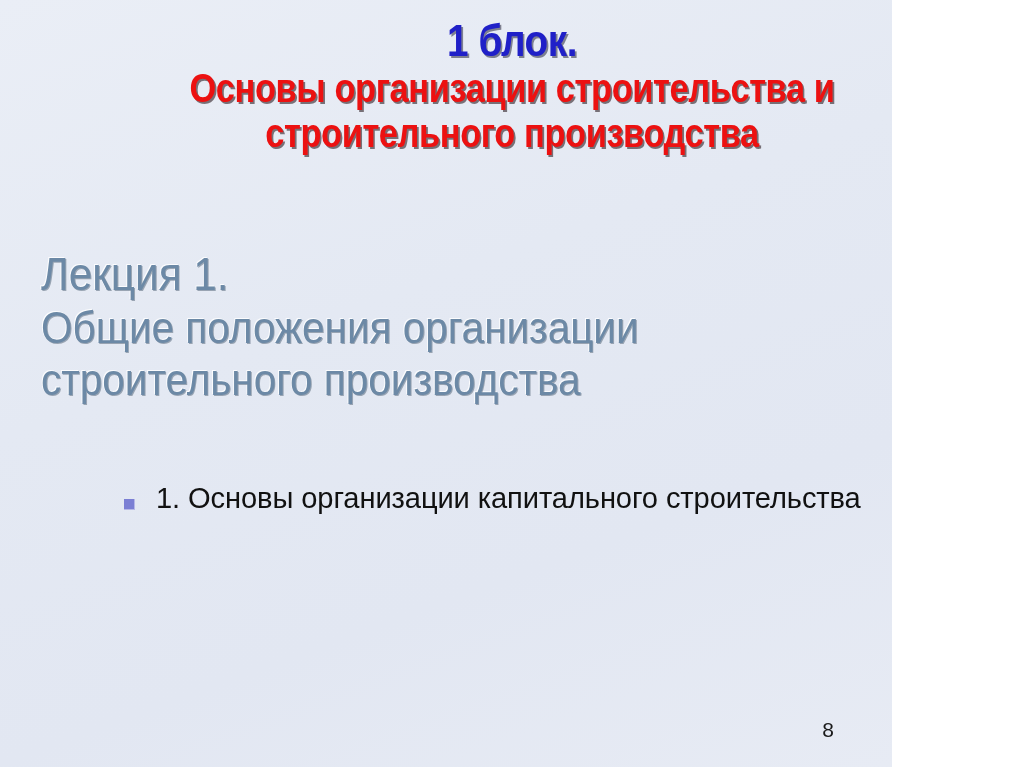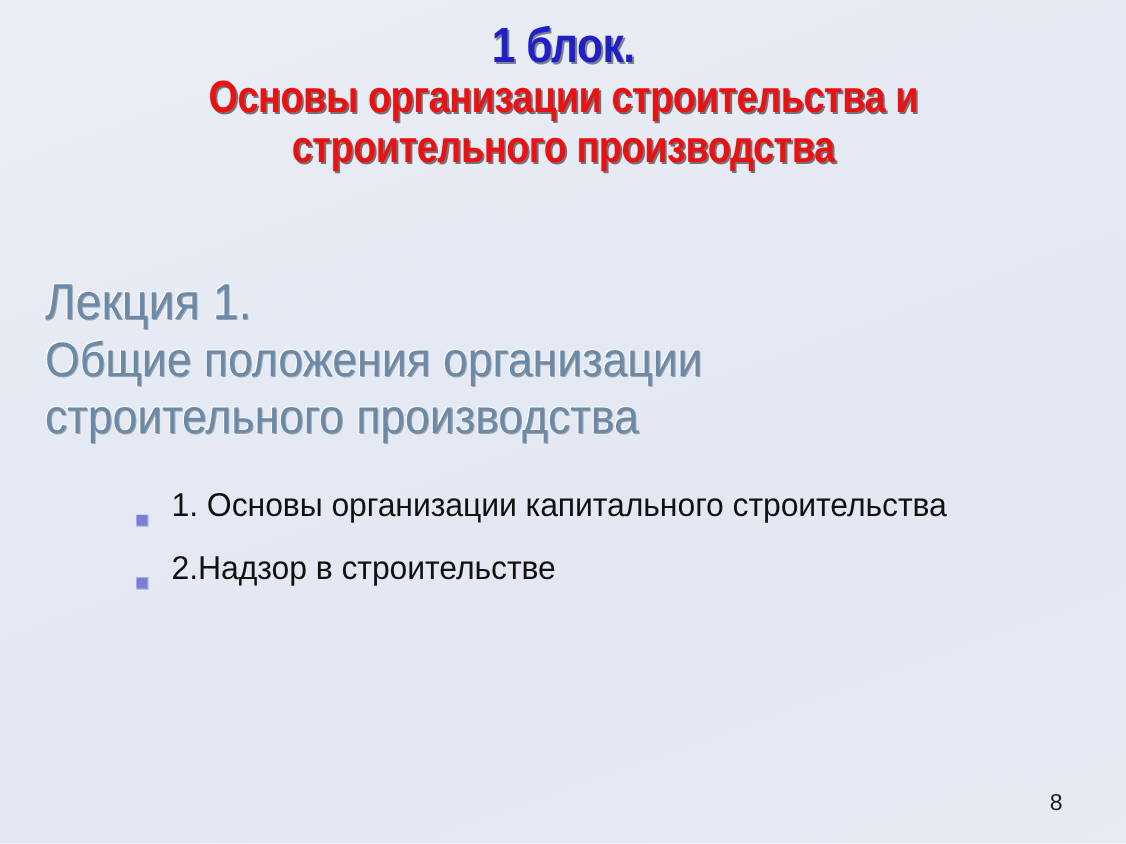--- a/index.html
+++ b/index.html
@@ -4,21 +4,21 @@
 <title>Slide</title>
 <style>
   html, body {
     margin: 0;
     padding: 0;
     background: #ffffff;
   }
 
   #slide {
     position: relative;
-    width: 1024px;
+    width: 892px;
     height: 767px;
     overflow: hidden;
     background: linear-gradient(160deg, #eaeef6 0%, #e4e9f3 40%, #e2e7f2 70%, #e7ebf4 100%);
     font-family: "Liberation Sans", "DejaVu Sans", sans-serif;
     -webkit-font-smoothing: antialiased;
   }
 
   
   #title-block {
     position: absolute;
@@ -92,22 +92,23 @@
   
   #bullet-list {
     position: absolute;
     left: 124px;
     top: 440px;
     width: 790px;
   }
 
   .bullet-item {
     display: flex;
-    align-items: flex-end;
+    align-items: center;
     margin-bottom: 18px;
+    margin-top: 38px;
   }
 
   .bullet-marker {
     flex: 0 0 auto;
     width: 11px;
     height: 11px;
     margin-top: 13px;
     margin-right: 21px;
     background: #7b7fd4;
     box-shadow: inset -1px -1px 0 rgba(255,255,255,0.45);
@@ -152,23 +153,19 @@
     <span class="subtitle-line body">строительного производства</span>
   </div>
 
   <div id="bullet-list">
 
     <div class="bullet-item">
       <span class="bullet-marker"></span>
       <span class="bullet-text">1. Основы организации капитального строительства</span>
     </div>
 
-    <div class="bullet-item">
-      <span class="bullet-marker"></span>
-      <span class="bullet-text">2.Надзор в строительстве</span>
-    </div>
 
 
   </div>
 
   <div id="page-number">8</div>
 
 </div>
 
 </body></html>

